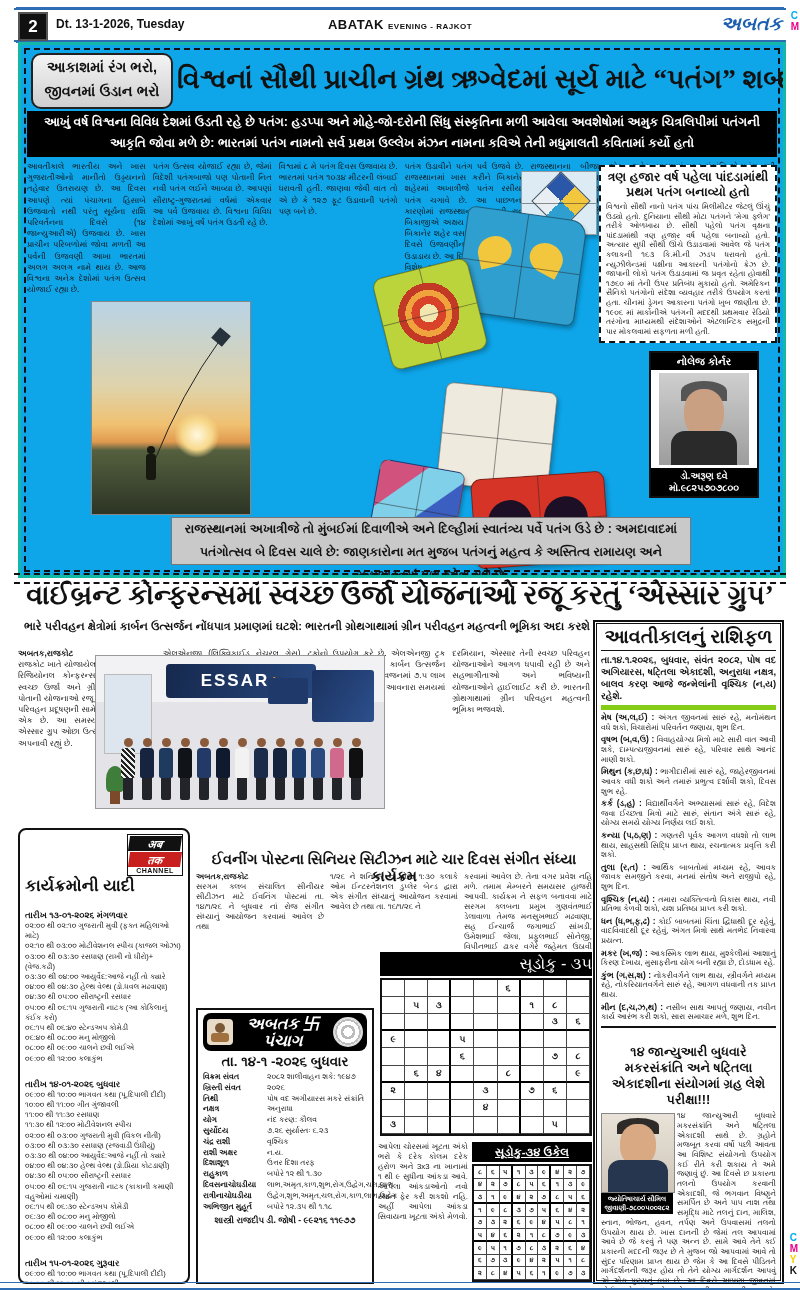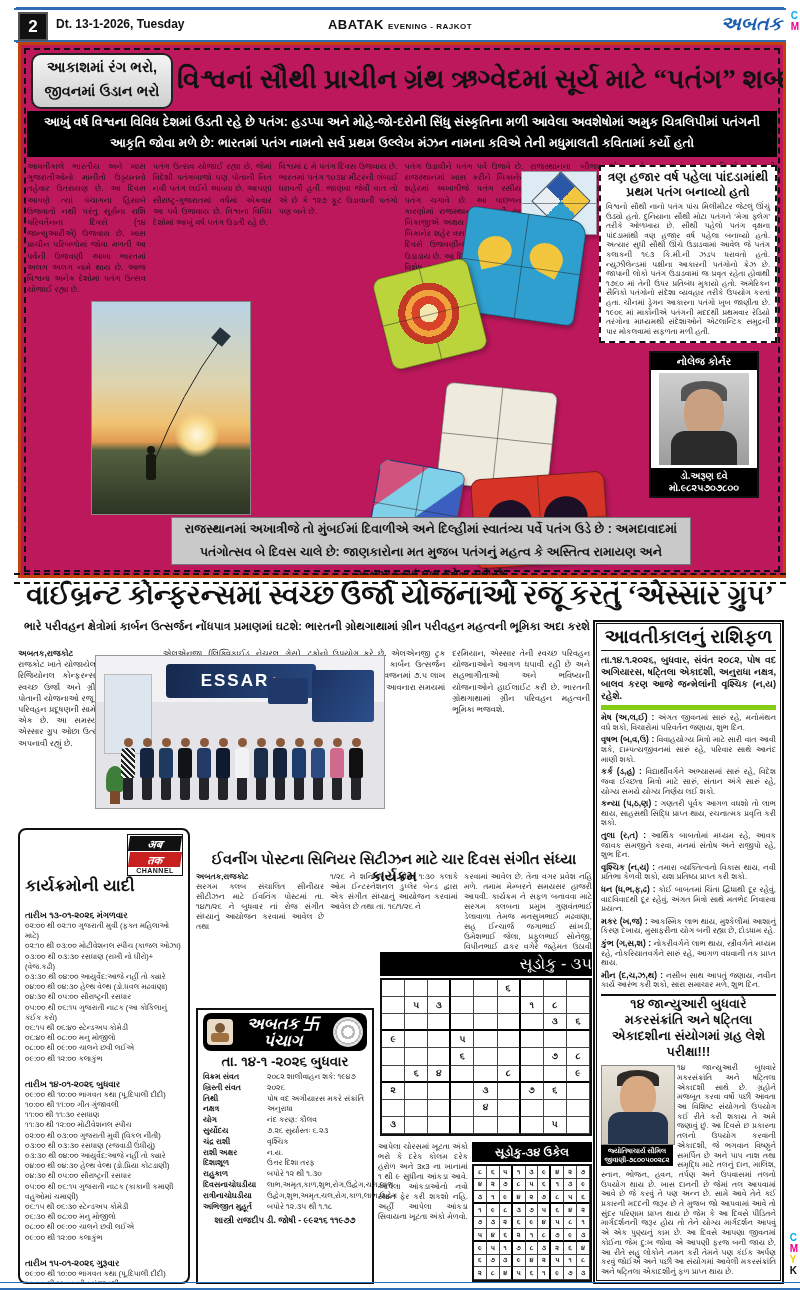--- a/index.html
+++ b/index.html
@@ -8,21 +8,21 @@
   
   #masthead{left:14px;top:8px;width:772px;height:30px;border-top:2px solid #2e6db4;border-bottom:2px solid #2e6db4;box-shadow:0 3px 0 -2px #2e6db4, 0 -3px 0 -2px #2e6db4;}
   #pageno{left:4px;top:2px;width:26px;height:25px;background:#111;color:#fff;font-weight:bold;font-size:17px;text-align:center;line-height:25px;border:2px solid #555;}
   #mdate{left:42px;top:7px;font-size:12px;font-weight:bold;}
   #mbrand{left:0;top:7px;width:100%;text-align:center;font-size:13px;font-weight:bold;letter-spacing:.5px;}
   #mbrand span{font-size:8px;font-weight:bold;}
   #mlogo{right:4px;top:3px;font-size:19px;font-weight:bold;font-style:italic;color:#1b5fae;}
   .regmarks{display:flex;flex-direction:column;gap:0;font-size:10px;font-weight:bold;line-height:11px;}
   .regC{color:#00aeef}.regM{color:#ec008c}.regY{color:#f7d000}.regK{color:#111}
   
-  #kiteframe{left:18px;top:42px;width:762px;height:530px;border:3px solid #c2410c;outline:2px dashed #111;outline-offset:-8px;background:#be185d;overflow:hidden;}
+  #kiteframe{left:18px;top:42px;width:762px;height:530px;border:3px solid #14b8a6;outline:2px dashed #111;outline-offset:-8px;background:#0ea5e9;overflow:hidden;}
   #tagbox{left:10px;top:8px;width:138px;height:52px;border:2px solid #222;border-radius:10px;background:linear-gradient(#f4f4f4,#cfcfcf);text-align:center;font-weight:bold;font-size:14.5px;line-height:24px;}
   #kheadline{left:156px;top:4px;width:600px;height:60px;font-weight:bold;font-size:27px;line-height:60px;text-align:center;font-family:"Liberation Serif",serif;white-space:nowrap;}
   #kdeck{left:6px;top:66px;width:738px;height:44px;background:#000;color:#fff;font-weight:bold;font-size:12.5px;line-height:21px;text-align:center;padding:1px 6px;}
   #kcols{left:6px;top:116px;width:748px;height:404px;display:flex;gap:7px;}
   .col{flex:1;font-size:8.2px;line-height:11.2px;text-align:justify;}
   
   #childphoto{left:70px;top:256px;width:158px;height:212px;border:1px solid #888;background:linear-gradient(#b9d3e6 0%,#dfd3ab 40%,#f0c070 58%,#e09a50 66%,#55603f 70%,#2c3424 100%);overflow:hidden;}
   #childphoto .sun{position:absolute;left:52%;top:52%;width:46px;height:46px;border-radius:50%;background:radial-gradient(circle,#fff8e0 0%,#f7d98c 45%,transparent 70%);}
   #childphoto .kid{position:absolute;left:34%;bottom:16%;width:10px;height:26px;background:#17180f;border-radius:3px;}
   #childphoto .kid:before{content:"";position:absolute;left:1px;top:-8px;width:8px;height:8px;border-radius:50%;background:#17180f;}
@@ -76,21 +76,21 @@
   .person .l{width:10px;height:22px;background:#23242a;margin:0 auto;border-radius:0 0 2px 2px;}
   #ephoto .plant{position:absolute;left:6px;bottom:4px;width:26px;height:40px;}
   #ephoto .plant:before{content:"";position:absolute;left:4px;bottom:12px;width:18px;height:26px;border-radius:50% 50% 20% 20%;background:#3f7d3a;}
   #ephoto .plant:after{content:"";position:absolute;left:8px;bottom:0;width:10px;height:13px;background:#7c4a2a;}
   
   #rashibox{left:593px;top:620px;width:191px;height:664px;border:2px solid #111;box-shadow:inset 0 0 0 1px #fff,inset 0 0 0 2px #111;padding:4px 6px;box-sizing:border-box;}
   #rashibox h2{margin:0;font-size:19px;text-align:center;font-weight:bold;border-bottom:1px solid #111;padding-bottom:2px;}
   #rashintro{font-weight:bold;font-size:9.3px;line-height:12px;text-align:justify;margin:3px 0;border-bottom:5px solid #84cc16;padding-bottom:3px;}
   .rashi{margin:0 0 2.5px;font-size:7.8px;line-height:9.8px;text-align:justify;}
   .rashi b{font-size:8.4px;}
-  #sankhead{font-weight:bold;font-size:12.8px;line-height:16px;text-align:center;margin:4px 0 3px;border-top:2px solid #111;padding-top:0;}
+  #sankhead{font-weight:bold;font-size:12.8px;line-height:16px;text-align:center;margin:4px 0 3px;border-top:2px solid #111;padding-top:16px;}
   #sankbody{font-size:7.7px;line-height:9.7px;text-align:justify;}
   #sankphoto{float:left;width:72px;margin:2px 4px 2px 0;}
   #sankphoto .ph{width:72px;height:78px;background:linear-gradient(#e8e2d8,#cfc6b8);position:relative;overflow:hidden;border:1px solid #888;}
   #sankphoto .ph .face{position:absolute;left:18px;top:10px;width:36px;height:42px;border-radius:45%;background:#d8a983;}
   #sankphoto .ph .hair{position:absolute;left:15px;top:4px;width:42px;height:16px;border-radius:50% 50% 0 0;background:#2e2a28;}
   #sankphoto .ph .body{position:absolute;left:6px;top:46px;width:60px;height:32px;border-radius:12px 12px 0 0;background:#27364f;}
   #sankphoto .cap{background:#000;color:#fff;font-size:6.8px;line-height:8.5px;text-align:center;font-weight:bold;padding:2px 1px;}
   
   #progbox{left:18px;top:828px;width:172px;height:456px;border:2px solid #111;border-radius:8px;padding:4px 5px;box-sizing:border-box;overflow:hidden;}
   #progtitle{font-size:16.5px;font-weight:bold;display:inline-block;}
@@ -115,21 +115,21 @@
   #pandate{font-weight:bold;font-size:13.5px;text-align:center;margin:3px 0 2px;}
   .panrow{font-size:7.6px;line-height:10.8px;display:flex;}
   .panrow b{width:64px;flex:none;font-size:7.8px;}
   #panfoot{font-weight:bold;font-size:8.6px;text-align:center;margin-top:3px;}
   
   #sudotitle{left:380px;top:952px;width:212px;height:24px;background:#000;color:#fff;font-weight:normal;font-size:16px;text-align:right;line-height:24px;}
   #sudogrid{left:380px;top:978px;width:212px;height:158px;border:2px solid #111;display:grid;grid-template-columns:repeat(9,1fr);grid-template-rows:repeat(9,1fr);box-sizing:border-box;}
   .su-cell{border-right:1px solid #444;border-bottom:1px solid #444;font-size:9px;font-weight:bold;display:flex;align-items:center;justify-content:center;}
   .su-cell.b3c{border-right:2px solid #000;} .su-cell.b3r{border-bottom:2px solid #000;}
   #sudonote{left:378px;top:1142px;width:90px;height:140px;font-size:7.8px;line-height:10px;text-align:justify;}
-  #soltitle{left:472px;top:1142px;width:120px;height:20px;background:#000;color:#fff;font-weight:bold;font-size:11.5px;text-align:center;line-height:20px;}
+  #soltitle{left:472px;top:1142px;width:120px;height:20px;background:#000;color:#fff;font-weight:bold;font-size:11.5px;text-align:center;line-height:20px;text-decoration:underline;}
   #solgrid{left:472px;top:1164px;width:120px;height:118px;border:2px solid #111;display:grid;grid-template-columns:repeat(9,1fr);grid-template-rows:repeat(9,1fr);box-sizing:border-box;background:#fff;}
   #solgrid .su-cell{font-size:6.5px;font-weight:bold;}
   #footline{left:0;bottom:0;width:800px;height:5px;border-top:1px solid #2e6db4;border-bottom:2px solid #2e6db4;}
 </style>
 </head>
 <body>
 
 <div class="abs" id="masthead">
   <div class="abs" id="pageno">2</div>
   <div class="abs" id="mdate">Dt. 13-1-2026, Tuesday</div>
@@ -291,20 +291,21 @@
     </div>
 </div>
 
 <div class="abs" id="rashibox">
   <h2>આવતીકાલનું રાશિફળ</h2>
   <div id="rashintro">તા.૧૪.૧.૨૦૨૬, બુધવાર, સંવંત ૨૦૮૨, પોષ વદ અગિયારસ, ષટ્તિલા એકાદશી, અનુરાધા નક્ષત્ર, બાલવ કરણ આજે જન્મેલાંની વૃશ્ચિક (ન,ય) રહેશે.</div>
   <div>
 
   <p class="rashi"><b>મેષ (અ,લ,ઈ) :</b> <span>અંગત જીવનમાં સારું રહે, મનોમંથન વધે શકો, વિચારોમાં પરિવર્તન જણાય, શુભ દિન.</span></p>
       <p class="rashi"><b>વૃષભ (બ,વ,ઉ) :</b> <span>વિવાહયોગ્ય મિત્રો માટે સારી વાત આવી શકે, દામ્પત્યજીવનમાં સારું રહે, પરિવાર સાથે આનંદ માણી શકો.</span></p>
+      <p class="rashi"><b>મિથુન (ક,છ,ઘ) :</b> <span>ભાગીદારીમાં સારું રહે, જાહેરજીવનમાં આવક વધી શકો અને તમારું પ્રભુત્વ દર્શાવી શકો, દિવસ શુભ રહે.</span></p>
       <p class="rashi"><b>કર્ક (ડ,હ) :</b> <span>વિદ્યાર્થીવર્ગને અભ્યાસમાં સારું રહે, વિદેશ જવા ઈચ્છતા મિત્રો માટે સારું, સંતાન અંગે સારું રહે, યોગ્ય સમયે યોગ્ય નિર્ણય લઈ શકો.</span></p>
       <p class="rashi"><b>કન્યા (પ,ઠ,ણ) :</b> <span>ગણતરી પૂર્વક આગળ વધશો તો લાભ થાય, સાહસથી સિદ્ધિ પ્રાપ્ત થાય, રચનાત્મક પ્રવૃત્તિ કરી શકો.</span></p>
       <p class="rashi"><b>તુલા (ર,ત) :</b> <span>આર્થિક બાબતોમાં મધ્યમ રહે, આવક જાવક સમજીને કરવા, મનમાં સંતોષ અને રાજીપો રહે, શુભ દિન.</span></p>
       <p class="rashi"><b>વૃશ્ચિક (ન,ય) :</b> <span>તમારા વ્યક્તિત્વનો વિકાસ થાય, નવી પ્રતિભા કેળવી શકો, યશ પ્રતિષ્ઠા પ્રાપ્ત કરી શકો.</span></p>
       <p class="rashi"><b>ધન (ધ,ભ,ફ,ઢ) :</b> <span>કોઈ બાબતમાં ચિંતા દ્વિધાથી દૂર રહેવું, વાદવિવાદથી દૂર રહેવું, અંગત મિત્રો સાથે મતભેદ નિવારવા પ્રયત્ન.</span></p>
       <p class="rashi"><b>મકર (ખ,જ) :</b> <span>આકસ્મિક લાભ થાય, મુશ્કેલીમાં આશાનું કિરણ દેખાય, મુસાફરીના યોગ બની રહ્યા છે, દોડધામ રહે.</span></p>
       <p class="rashi"><b>કુંભ (ગ,સ,શ) :</b> <span>નોકરીવર્ગને લાભ થાય, સ્ત્રીવર્ગને મધ્યમ રહે, નોકરિયાતવર્ગને સારું રહે, આગળ વધવાની તક પ્રાપ્ત થાય.</span></p>
       <p class="rashi"><b>મીન (દ,ચ,ઝ,થ) :</b> <span>નસીબ સાથ આપતું જણાય, નવીન કાર્ય આરંભ કરી શકો, સારા સમાચાર મળે, શુભ દિન.</span></p>
     </div>
   <div id="sankhead">૧૪ જાન્યુઆરી બુધવારે મકરસંક્રાંતિ અને ષટ્તિલા એકાદશીના સંયોગમાં ગ્રહ લેશે પરીક્ષા!!!</div>

